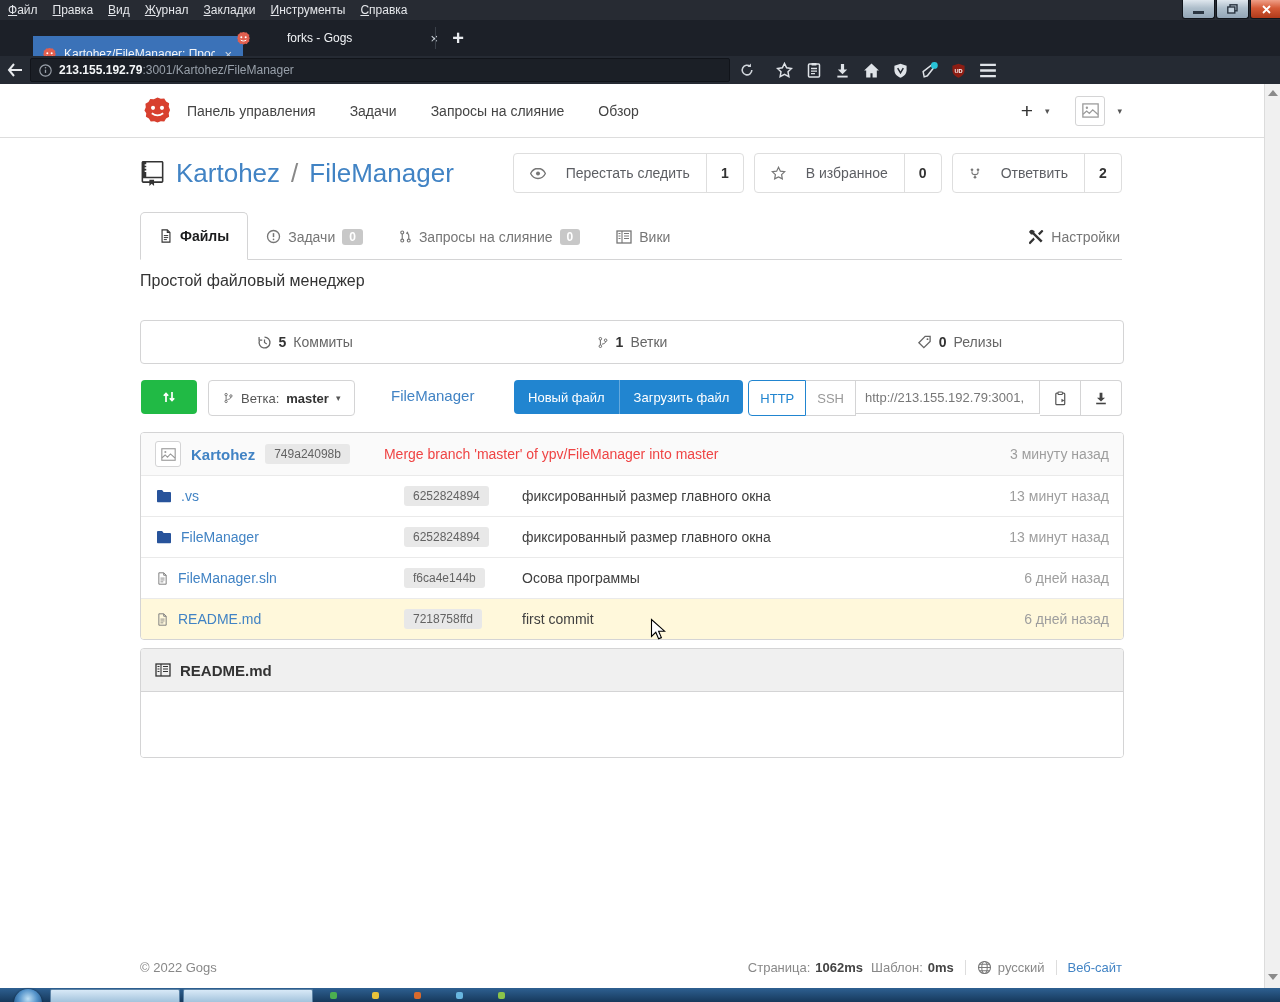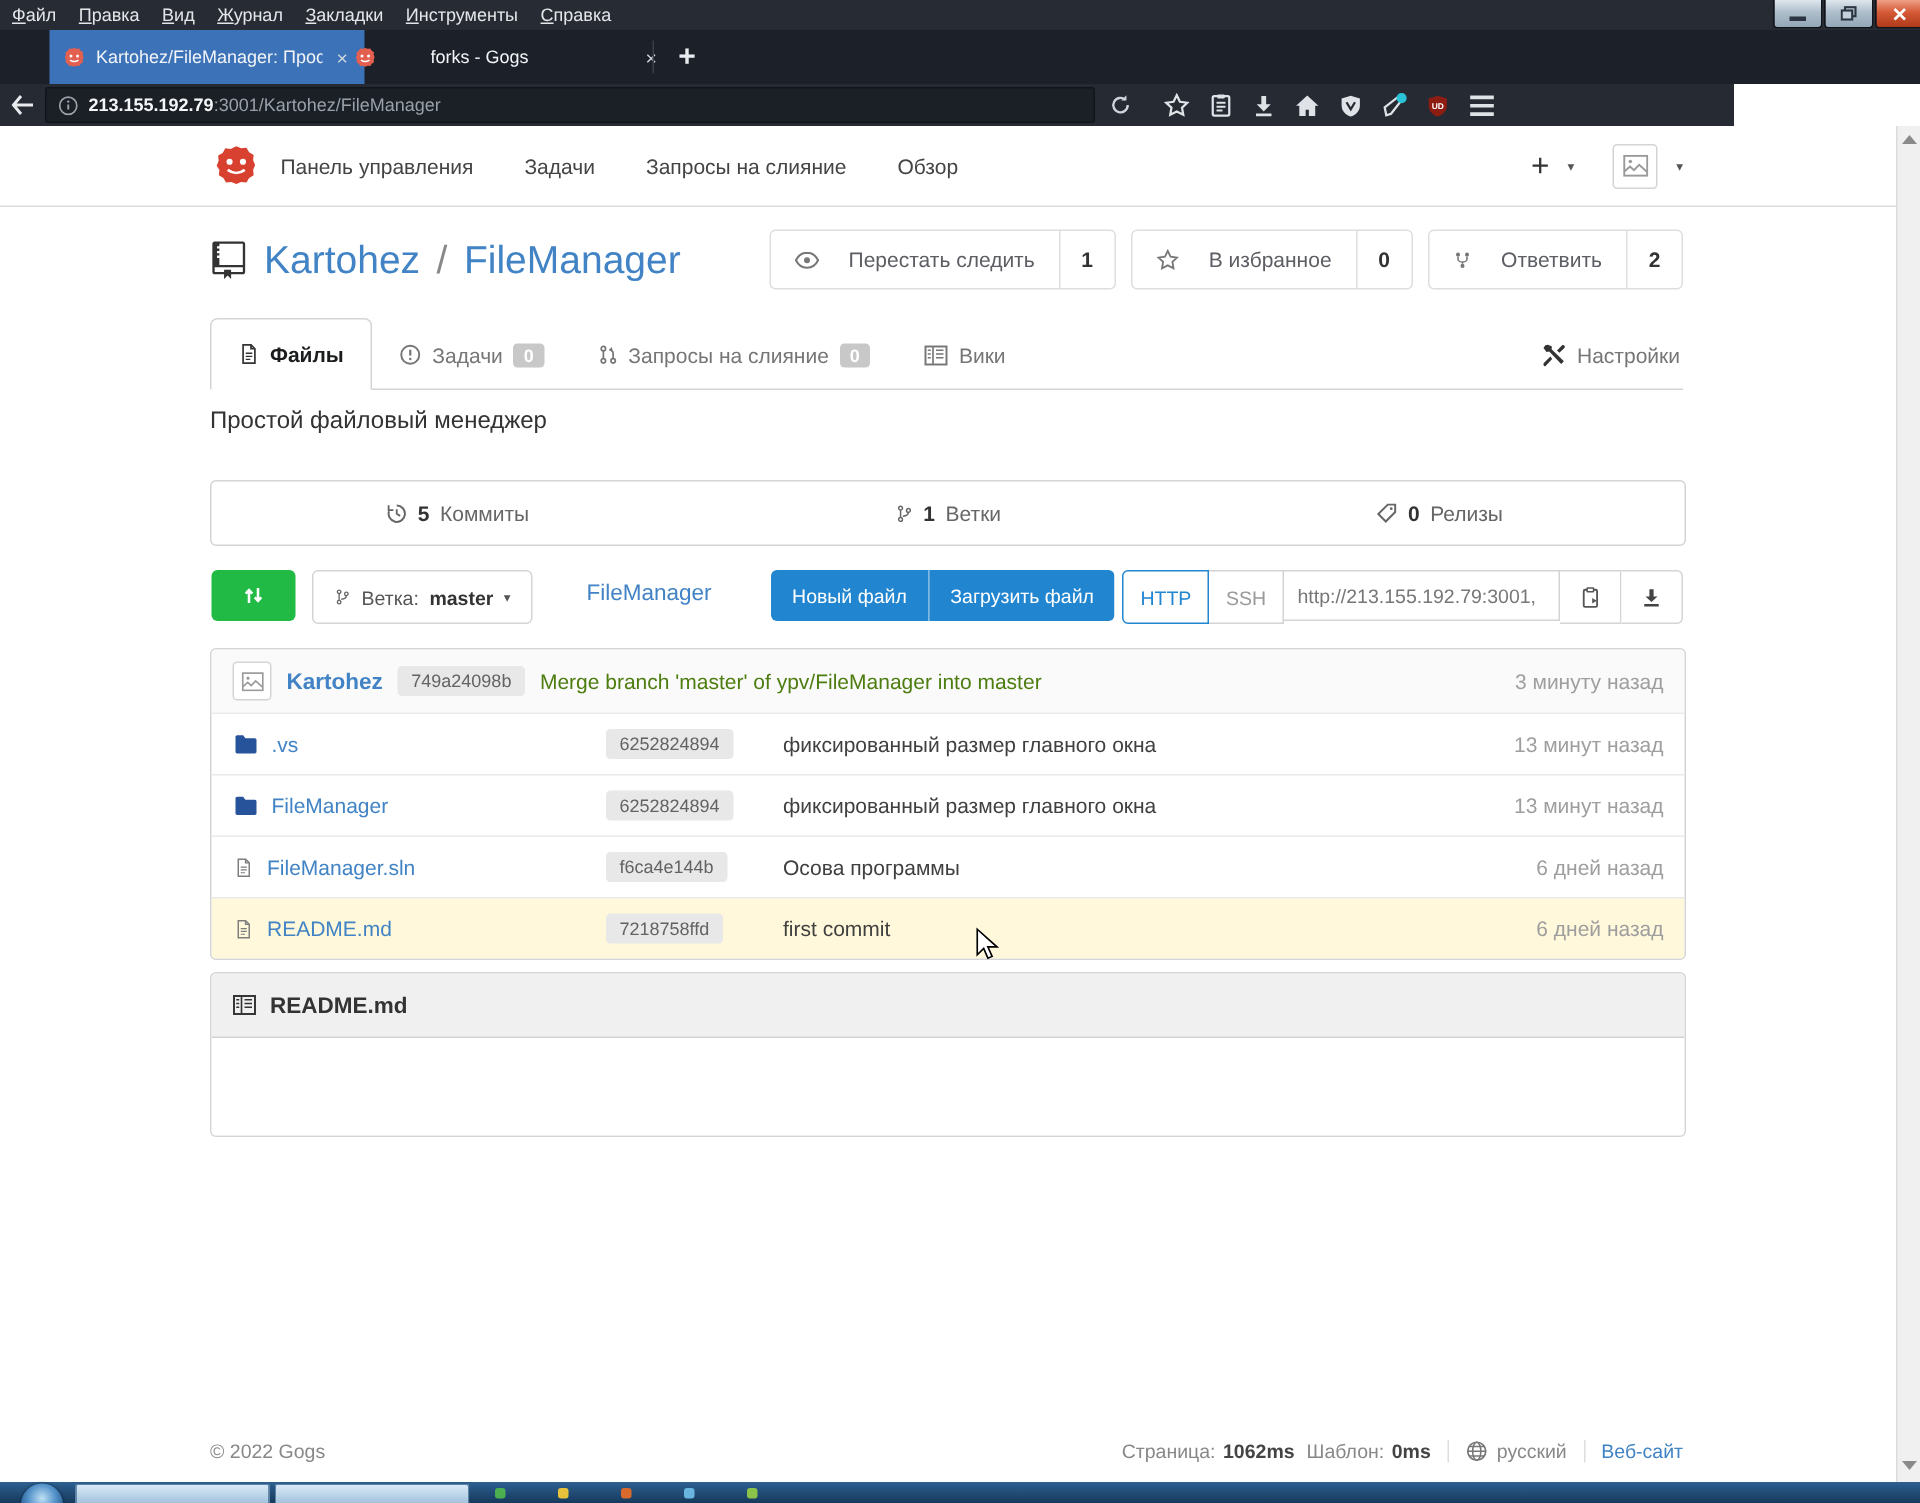--- a/index.html
+++ b/index.html
@@ -22,21 +22,21 @@
   .wb.close{background:linear-gradient(#f0a violet,#c33);background:linear-gradient(#ef9f87,#d55a36 45%,#b03a1b);}
   .tabbar{position:absolute;top:20px;left:0;width:1280px;height:36px;background:#1c2028;}
   .btab{position:absolute;top:0;height:36px;display:flex;align-items:center;gap:7px;
     padding:0 9px;color:#f2f4f7;font-size:12px;white-space:nowrap;}
   .btab .ttl{overflow:hidden;text-overflow:clip;flex:1;}
   .btab.active{background:#3b72b8;}
   .tabclose{color:#cfd6de;font-size:13px;padding:0 2px;}
   .newtab{position:absolute;left:441px;top:0;width:34px;height:36px;display:flex;align-items:center;justify-content:center;
     color:#e8ebef;font-size:20px;font-weight:bold;}
   .tabsep{position:absolute;top:7px;width:1px;height:22px;background:#3a4049;}
-  .urlbar{position:absolute;top:56px;left:0;width:1156px;height:28px;background:#252a33;
+  .urlbar{position:absolute;top:56px;left:0;width:1280px;height:28px;background:#252a33;
     display:flex;align-items:center;}
   .backbtn{width:30px;display:flex;justify-content:center;color:#e8eaee;}
   .urlfield{width:682px;height:22px;background:#1b1f26;border:1px solid #11141a;border-radius:2px;
     display:flex;align-items:center;gap:7px;padding:0 8px;font-size:12px;}
   .urlhost{color:#f4f6f8;}
   .urlrest{color:#98a0aa;}
   .reload{width:34px;display:flex;justify-content:center;}
   .searchfield{width:228px;height:22px;background:#1b1f26;border:1px solid #11141a;border-radius:2px;
     display:flex;align-items:center;gap:6px;padding:0 8px;margin-left:2px;}
   .searchfield input{background:transparent;border:none;outline:none;color:#9aa1aa;font-style:italic;
@@ -95,21 +95,21 @@
     font-family:"Liberation Sans",sans-serif;outline:none;box-sizing:border-box;}
   .sqbtn{width:40px;height:34px;border:1px solid #d4d4d5;border-left:none;background:#fff;
     display:flex;align-items:center;justify-content:center;}
   .sqbtn.last{border-radius:0 4px 4px 0;}
 
   .filetable{top:348px;width:982px;border:1px solid #d4d4d5;border-radius:4px;overflow:hidden;background:#fff;}
   .commitrow{height:42px;background:#fafafa;display:flex;align-items:center;padding:0 14px;gap:10px;}
   .commitrow .author{font-weight:bold;color:#4183c4;font-size:15px;}
   .shabadge{background:#e8e8e8;border-radius:3px;padding:3px 9px;font-family:Liberation Sans, sans-serif;
     font-size:12px;color:#636363;}
-  .commitmsg{color:#4d7c0f;font-size:14px;}
+  .commitmsg{color:#ef4444;font-size:14px;margin-left:24px;}
   .age{margin-left:auto;color:#9e9e9e;font-size:14px;}
   .frow{height:40px;display:flex;align-items:center;border-top:1px solid #eaeaea;}
   .frow.hl{background:#fff8db;}
   .fname{width:248px;display:flex;align-items:center;gap:9px;padding-left:15px;font-size:14px;}
   .fname a{color:#4183c4;text-decoration:none;}
   .fsha{width:110px;display:flex;justify-content:flex-start;}
   .fmsg{flex:1;color:#404040;font-size:14px;padding-left:8px;}
   .fage{width:160px;text-align:right;padding-right:14px;color:#9e9e9e;font-size:14px;}
 
   .readme{top:564px;width:982px;border:1px solid #d4d4d5;border-radius:4px;overflow:hidden;}
@@ -163,21 +163,21 @@
     </div>
     <div class="wb close">
       <svg width="9" height="9" viewBox="0 0 9 9">
         <path d="M1 1l7 7M8 1L1 8" stroke="#fff" stroke-width="1.8"></path>
       </svg>
     </div>
   </div>
 </div>
 
 <div class="tabbar">
-  <div class="btab active" style="left:33px;width:192px;">
+  <div class="btab active" style="left:33px;width:192px;margin-top:16px;">
     <svg width="15" height="15" viewBox="0 0 24 24">
       <path fill="#e35f4f" d="M12 1.5l2.6 1 2.8-.3 1.5 2.4 2.4 1.5-.3 2.8 1 2.6-1 2.6.3 2.8-2.4 1.5-1.5 2.4-2.8-.3-2.6 1-2.6-1-2.8.3-1.5-2.4-2.4-1.5.3-2.8-1-2.6 1-2.6-.3-2.8 2.4-1.5 1.5-2.4 2.8.3z"></path>
       <circle cx="8.5" cy="10" r="1.6" fill="#fff"></circle>
         <circle cx="15.5" cy="10" r="1.6" fill="#fff"></circle>
       <path d="M7.5 14.5c2.8 2 6.2 2 9 0" stroke="#fff" stroke-width="1.6" fill="none"></path>
     </svg>
     <span class="ttl">Kartohez/FileManager: Прос</span>
     <span class="tabclose">×</span>
   </div>
   <div class="btab" style="left:227px;width:204px;gap:36px;">

